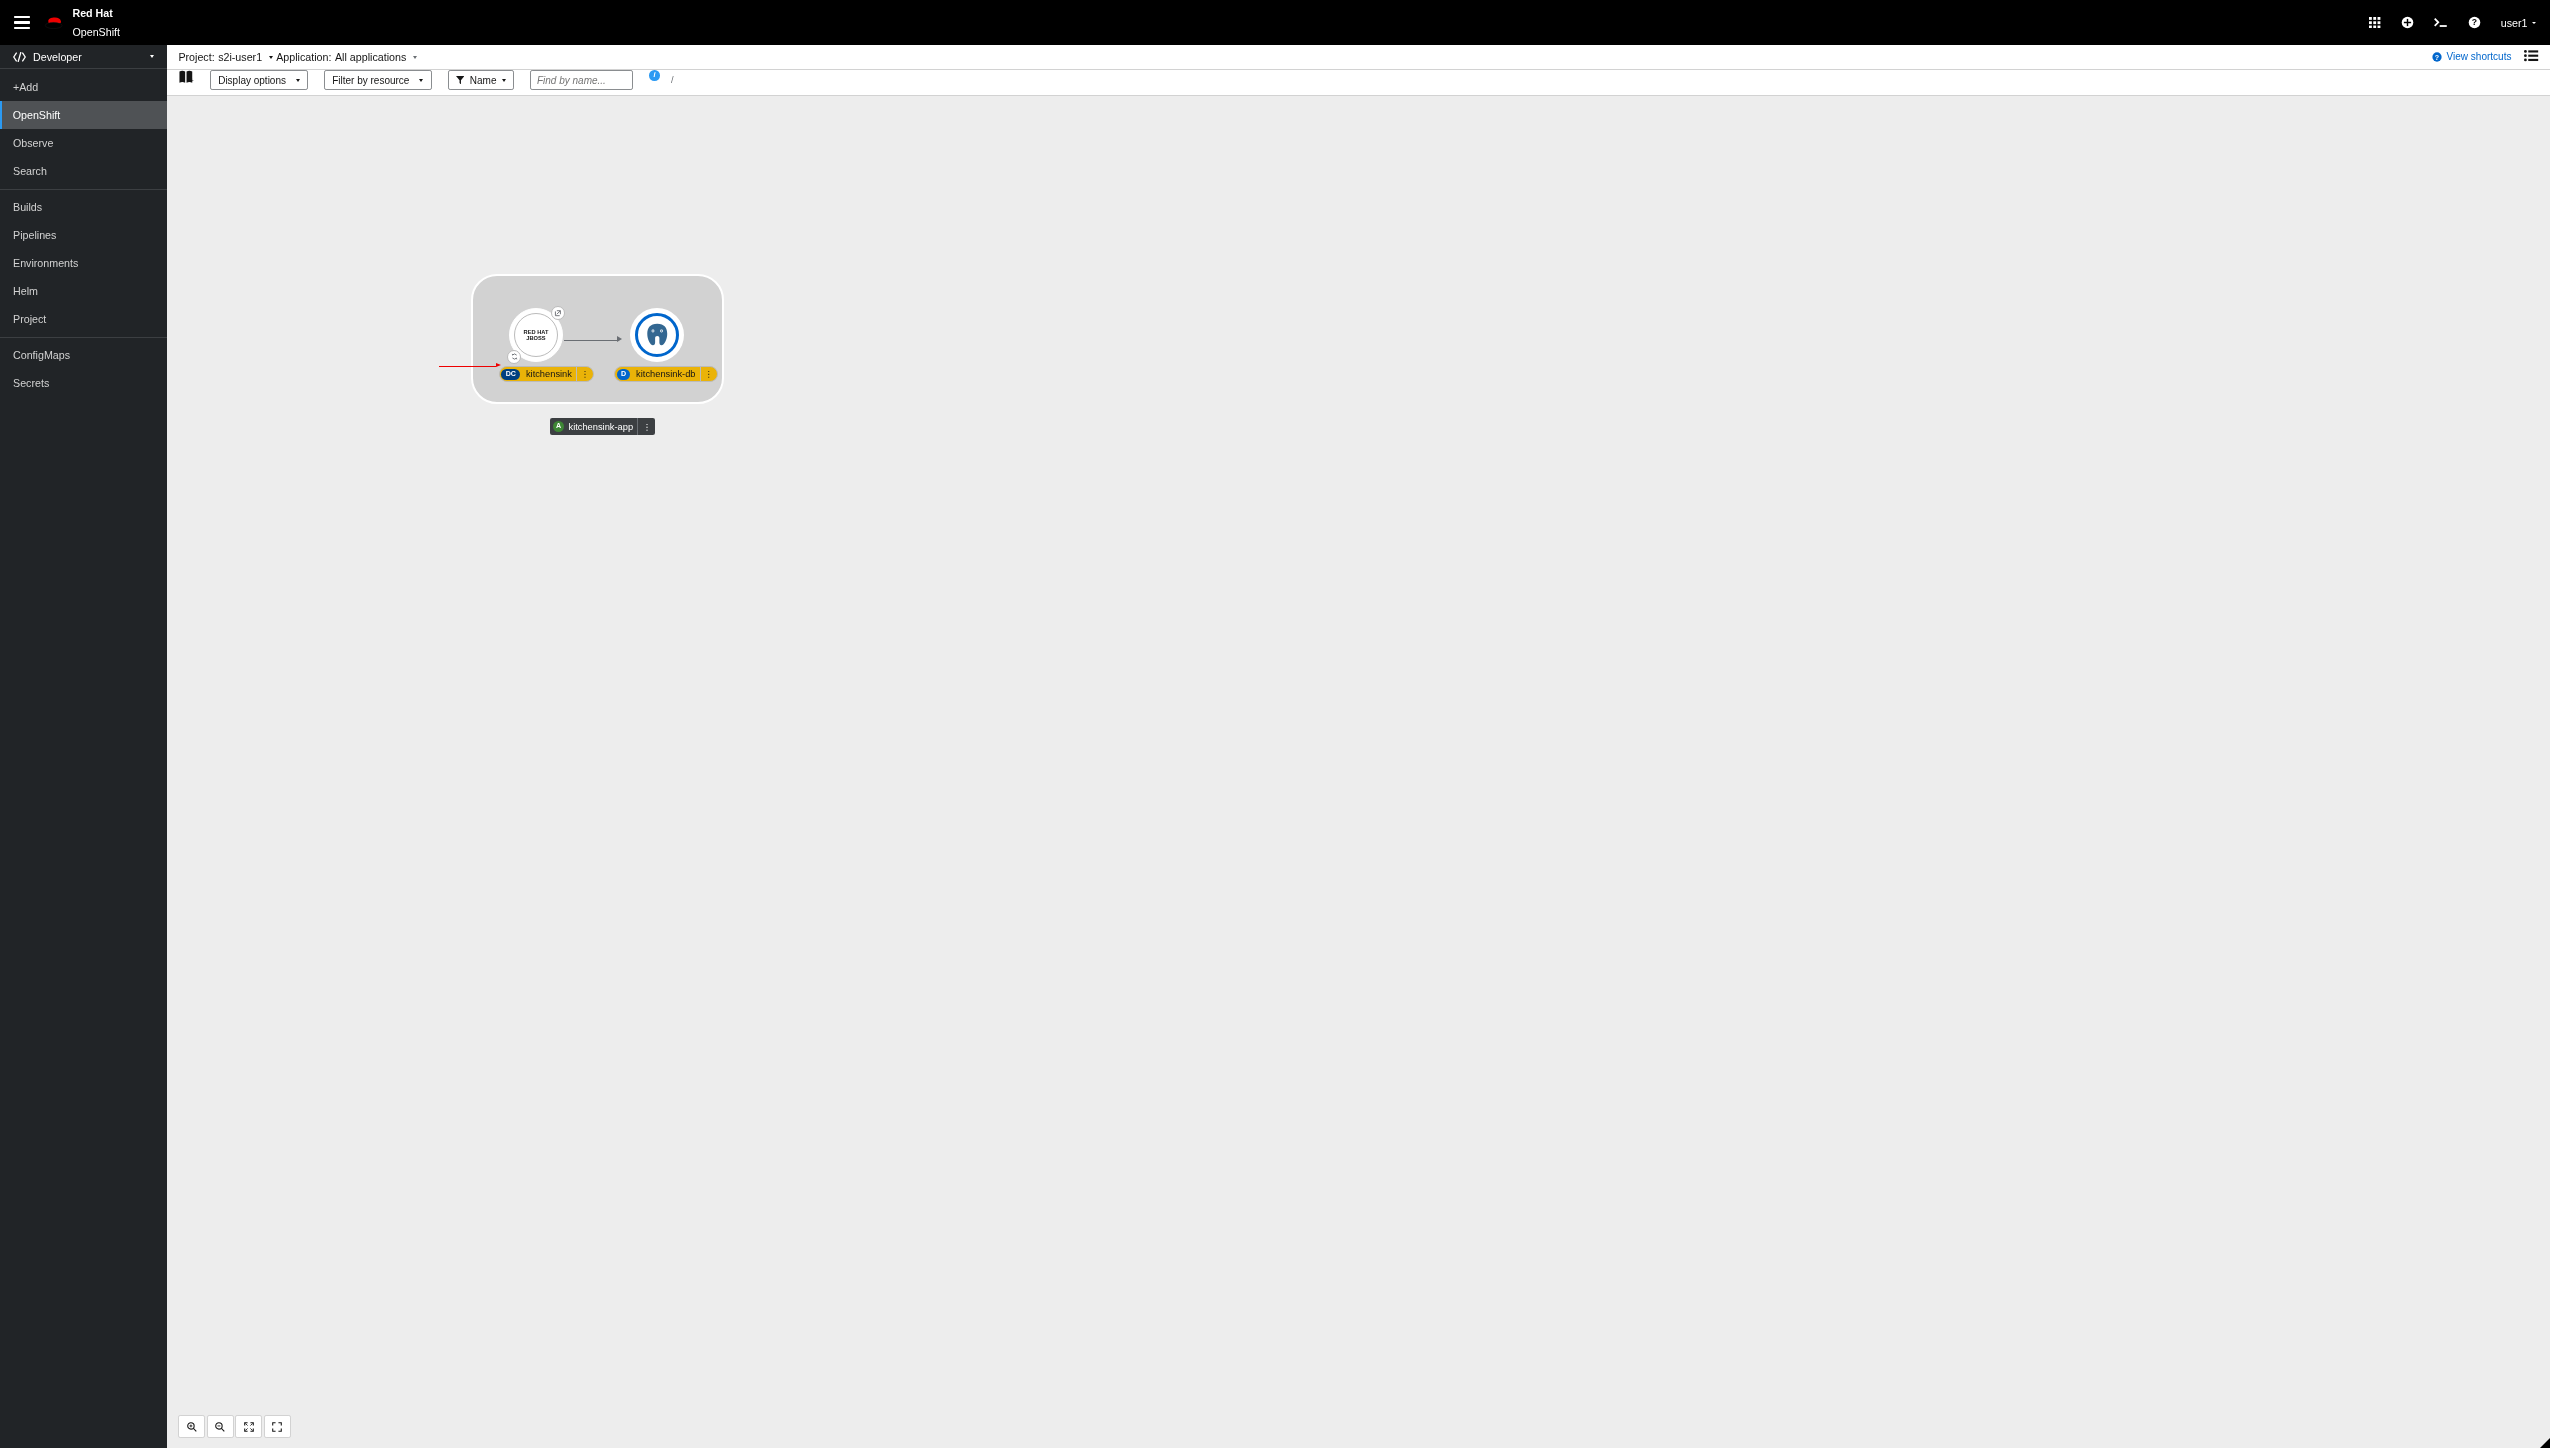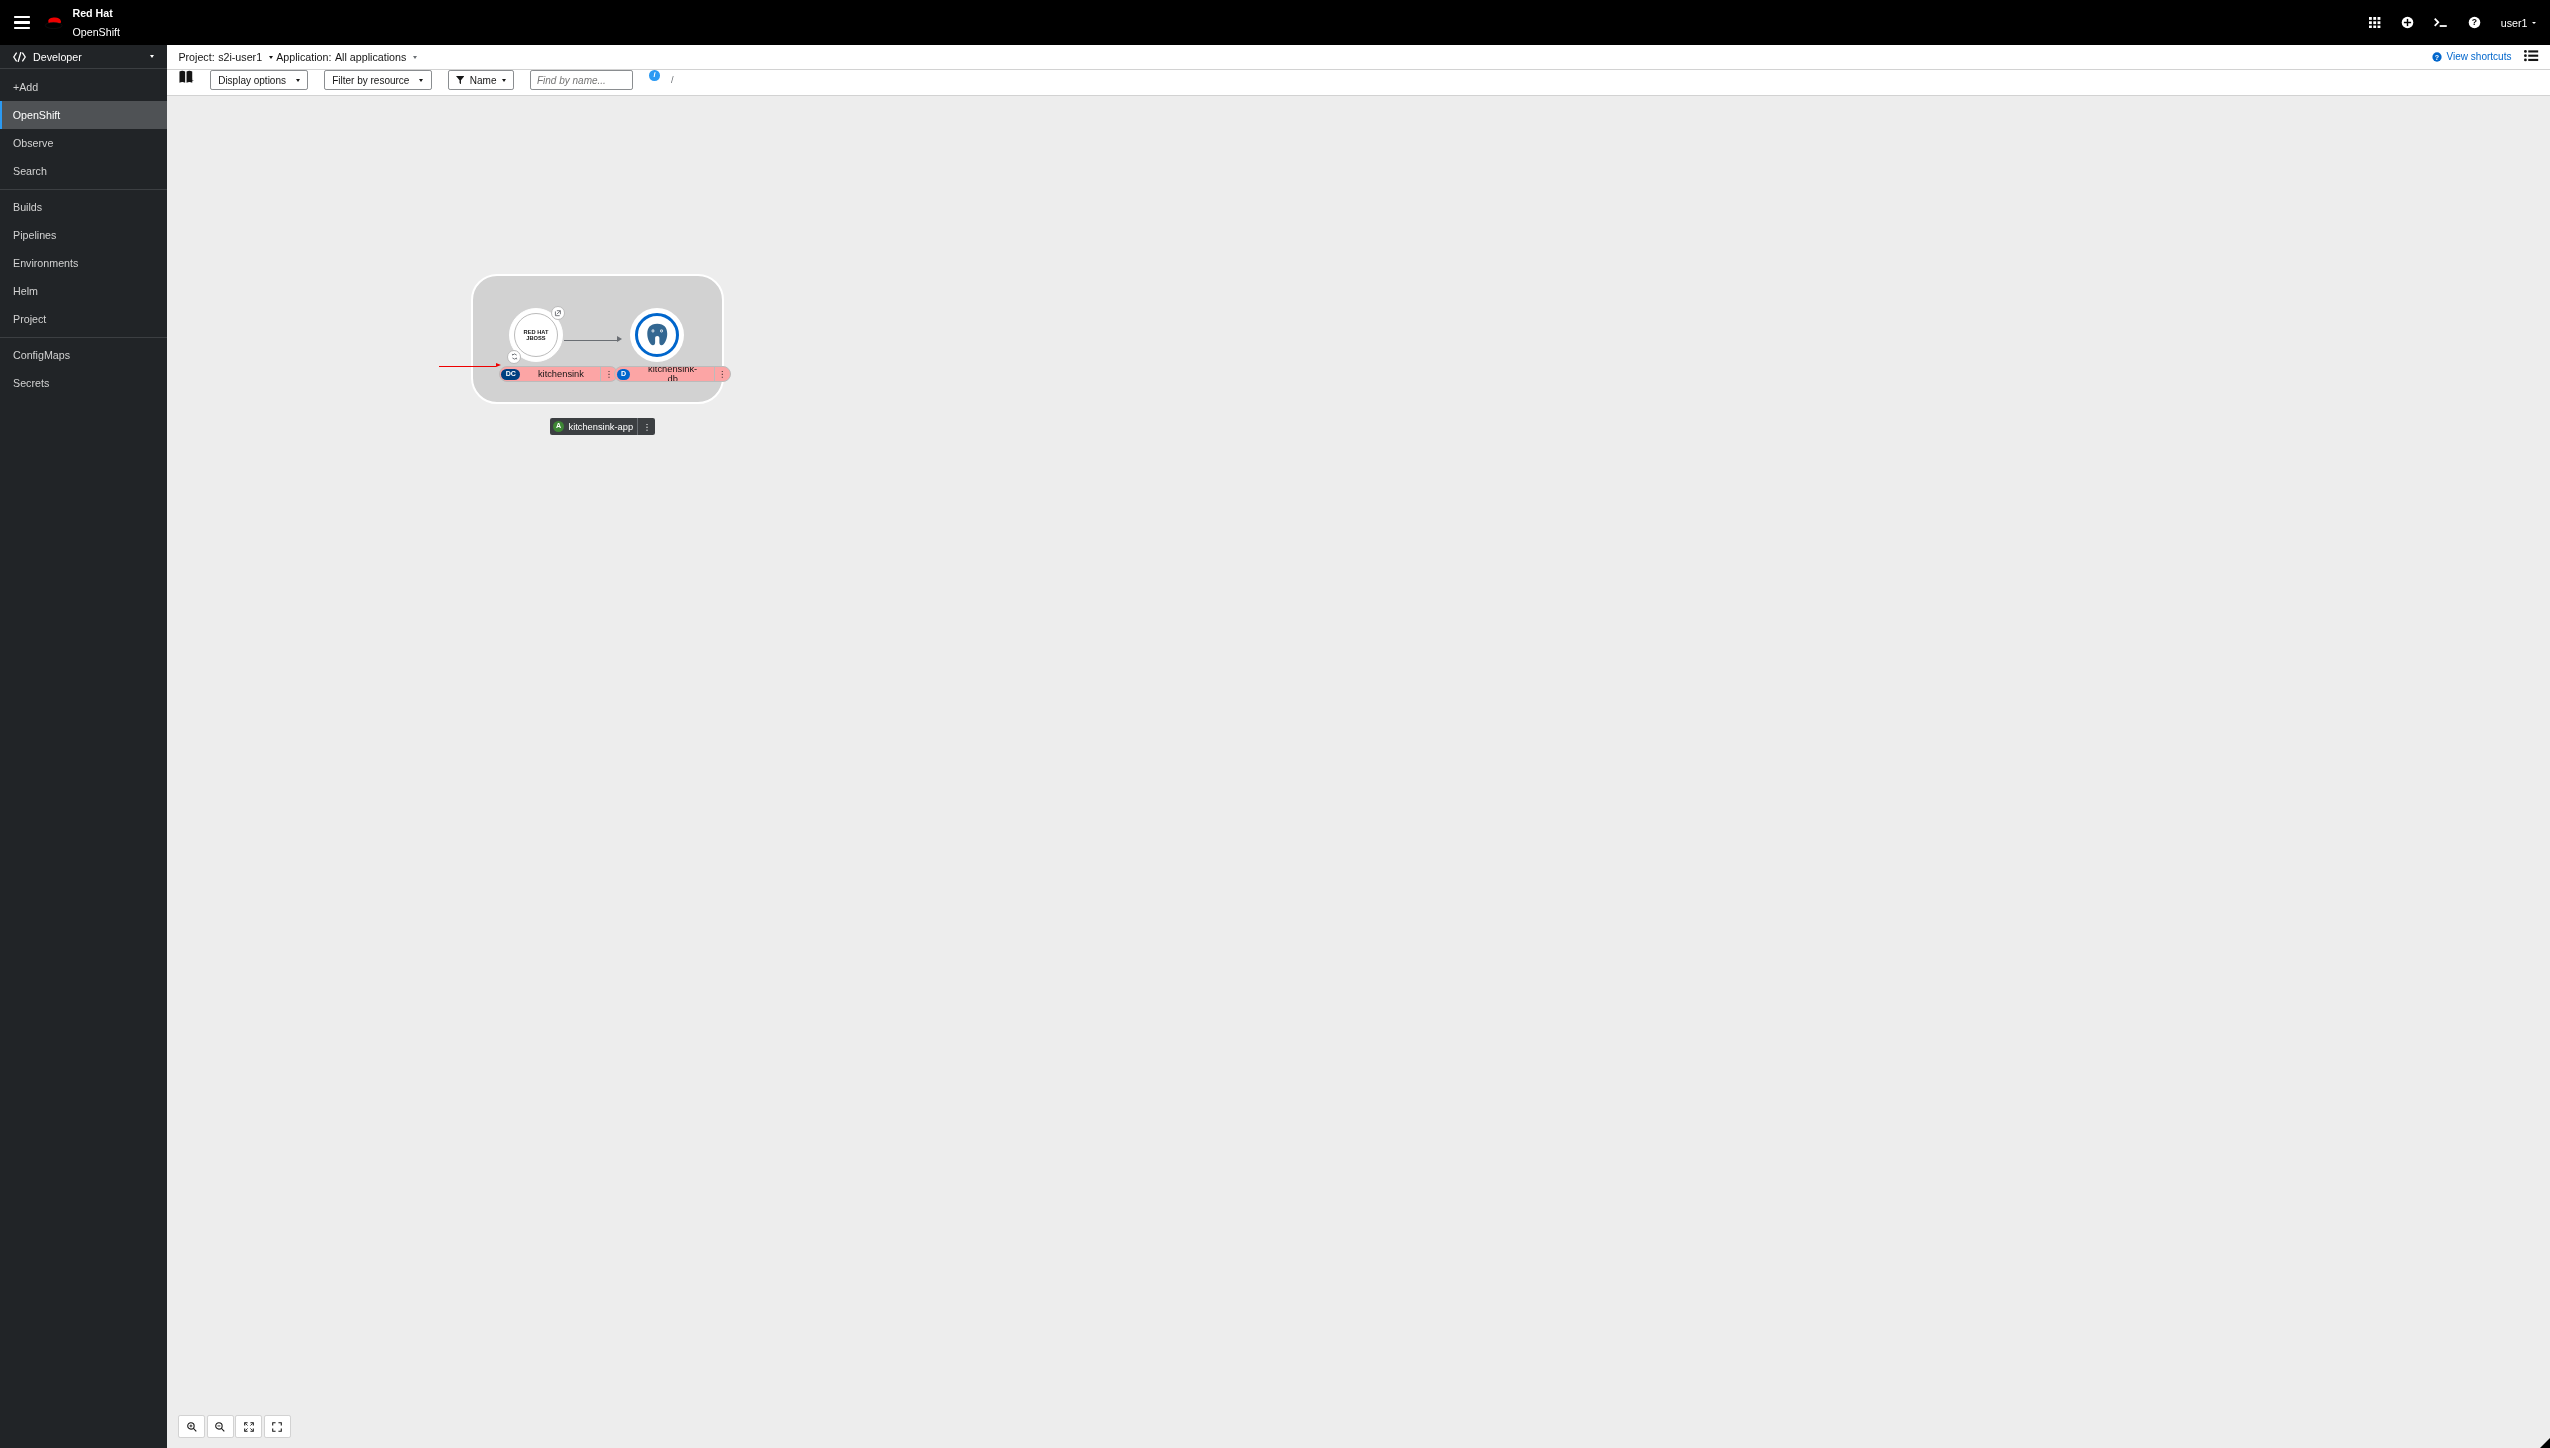--- a/index.html
+++ b/index.html
@@ -56,21 +56,21 @@
 .app-group { position: absolute; left: 304px; top: 178px; width: 253px; height: 130px; border: 2.8px solid #fff; border-radius: 26px; background: #d2d2d2; }
 
 .node { position: absolute; text-align: center; }
 .node-circle { width: 54px; height: 54px; border-radius: 50%; background: #fff; border: 1.4px solid #fff; display: flex; align-items: center; justify-content: center; position: relative; box-shadow: 0 0 0 0.7px #d2d2d2;}
 .node-inner { width: 44px; height: 44px; border-radius: 50%; border: 1.4px solid #bbb; display:flex; align-items:center; justify-content:center; flex-direction:column; font-size:5.7px; font-weight:700; text-align:center; line-height:1.1;}
 .node-inner-db { width:44px; height:44px; border-radius:50%; border:3.6px solid #06c; display:flex; align-items:center; justify-content:center; background:#fff;}
 .decorator { position: absolute; width: 14.2px; height: 14.2px; border-radius: 50%; background: #fff; border: 0.7px solid #bbb; display: flex; align-items: center; justify-content: center; font-size: 7.1px; cursor:pointer;}
 .decorator.tr { top: -2.8px; right: -2.8px; }
 .decorator.bl { bottom: -2.8px; left: -2.8px; }
 
-.node-label { margin-top: 4.3px; display: inline-flex; align-items: center; background: #fca5a5; border: 0.7px solid #bbb; border-radius: 8.5px; height: 15.7px; overflow: hidden; cursor:pointer;gap:12px;}
+.node-label { margin-top: 4.3px; display: inline-flex; align-items: center; background: #eab308; border: 0.7px solid #bbb; border-radius: 8.5px; height: 15.7px; overflow: hidden; cursor:pointer;}
 .node-label .badge { background: #004080; color: #fff; font-size: 7.1px; font-weight: 600; padding: 1.4px 4.3px; border-radius: 7.1px; margin: 0 1.4px 0 1.4px;}
 .node-label .badge.d { background: #06c; }
 .node-label .text { padding: 0 4.3px; font-size: 9.3px; }
 .node-label .kebab { border-left: 0.7px solid #bbb; padding: 0 3.6px; font-size: 8.5px; height:100%; display:flex; align-items:center;}
 
 .app-label { position: absolute; background: #3c3f42; color: #fff; border-radius: 2.1px; display: flex; align-items: center; height: 17px; cursor:pointer;}
 .app-label .badge-a { background: #3e8635; border-radius: 7.1px; width: 11.4px; height: 11.4px; display: flex; align-items: center; justify-content: center; font-size: 7.1px; font-weight: 600; margin: 0 4.3px 0 2.8px; }
 .app-label .text { font-size: 9.3px; padding-right: 4.3px; }
 .app-label .kebab { border-left: 0.7px solid #6a6e73; padding: 0 4.3px; height:100%; display:flex; align-items:center; font-size:8.5px;}
 

